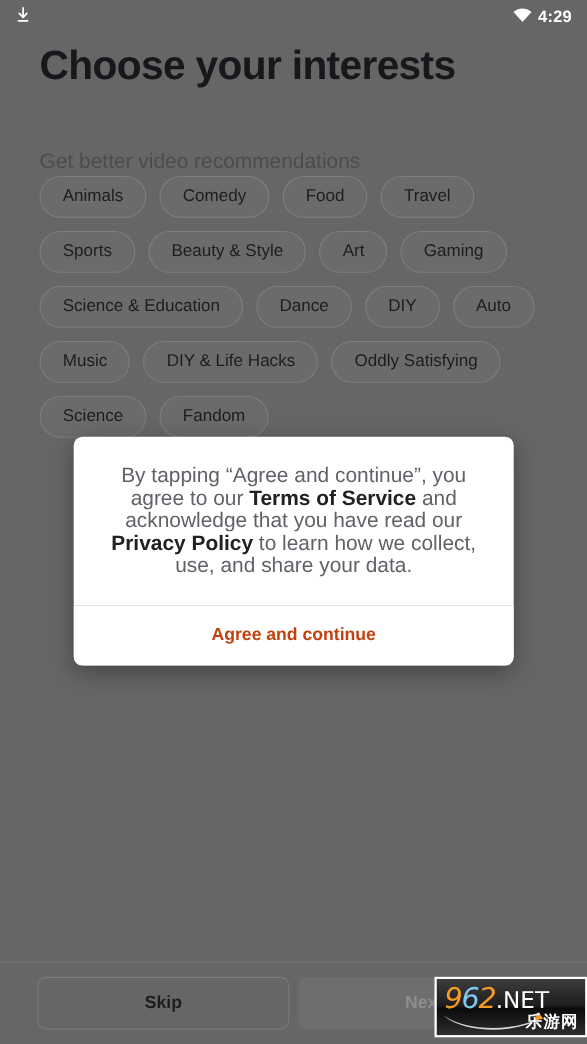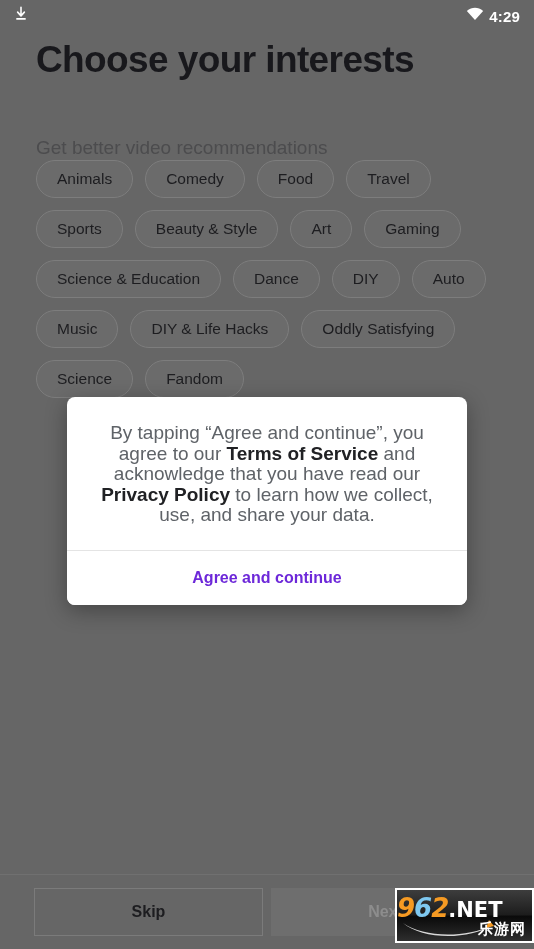--- a/index.html
+++ b/index.html
@@ -26,21 +26,21 @@
     top: 0; left: 0;
     width: 534px;
     height: 32px;
     display: flex;
     align-items: center;
     justify-content: space-between;
     padding: 0 14px 0 12px;
   }
   .status-right {
     display: flex;
-    align-items: center;
+    align-items: flex-start;
     gap: 5px;
   }
   .status-time {
     color: #ffffff;
     font-size: 15px;
     font-weight: bold;
     letter-spacing: 0.2px;
   }
   .dl-icon { display: block; }
   .wifi-icon { display: block; }
@@ -106,21 +106,21 @@
     padding: 0 34px;
   }
   .btn {
     flex: 1;
     height: 48px;
     display: flex;
     align-items: center;
     justify-content: center;
     font-size: 16px;
     font-weight: bold;
-    border-radius: 0;
+    border-radius: 8px;
     cursor: pointer;
   }
   #skip-button {
     border: 1px solid #7b7b7b;
     background: transparent;
     color: #1d1d20;
   }
   #next-button {
     border: 1px solid transparent;
     background: #6e6e6e;
@@ -154,43 +154,43 @@
     height: 1px;
     background: #e4e4e4;
   }
   #agree-button {
     height: 54px;
     display: flex;
     align-items: center;
     justify-content: center;
     font-size: 16px;
     font-weight: bold;
-    color: #6d28d9;
+    color: #c2410c;
     cursor: pointer;
     background: #ffffff;
     text-align: center;
   }
 
   
   #watermark {
     position: absolute;
     right: 0px;
     bottom: 6px;
     width: 139px;
     height: 55px;
     border: 2px solid #ffffff;
     background: linear-gradient(180deg, #3d3d3d 0%, #1d1d1d 48%, #0a0a0a 52%, #2e2e2e 100%);
     overflow: hidden;
   }
   .wm-row1 {
     position: absolute;
-    top: 3px; left: 0;
+    top: 3px; left: 7px;
     font-size: 26px;
     font-style: italic;
-    font-weight: bold;
+    font-weight: normal;
     letter-spacing: -1px;
     font-family: "DejaVu Sans", sans-serif;
     text-align: right;
   }
   .wm-9 { color: #f59a23; }
   .wm-6 { color: #7ec8f0; }
   .wm-2 { color: #f59a23; }
   .wm-net {
     color: #ffffff;
     font-size: 21px;

